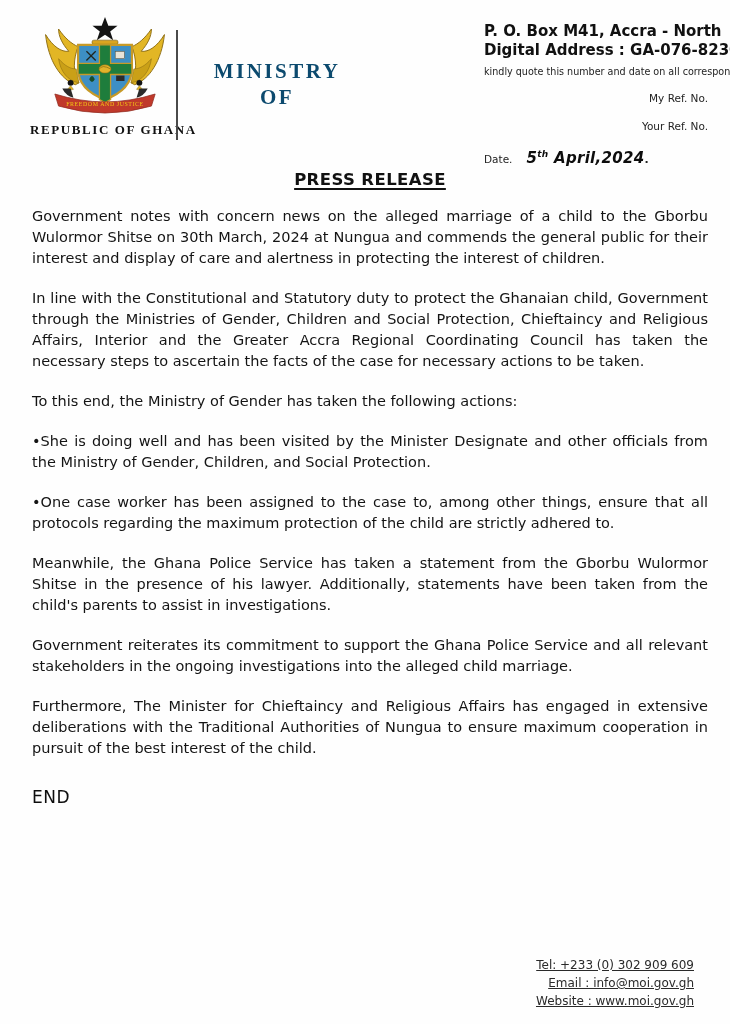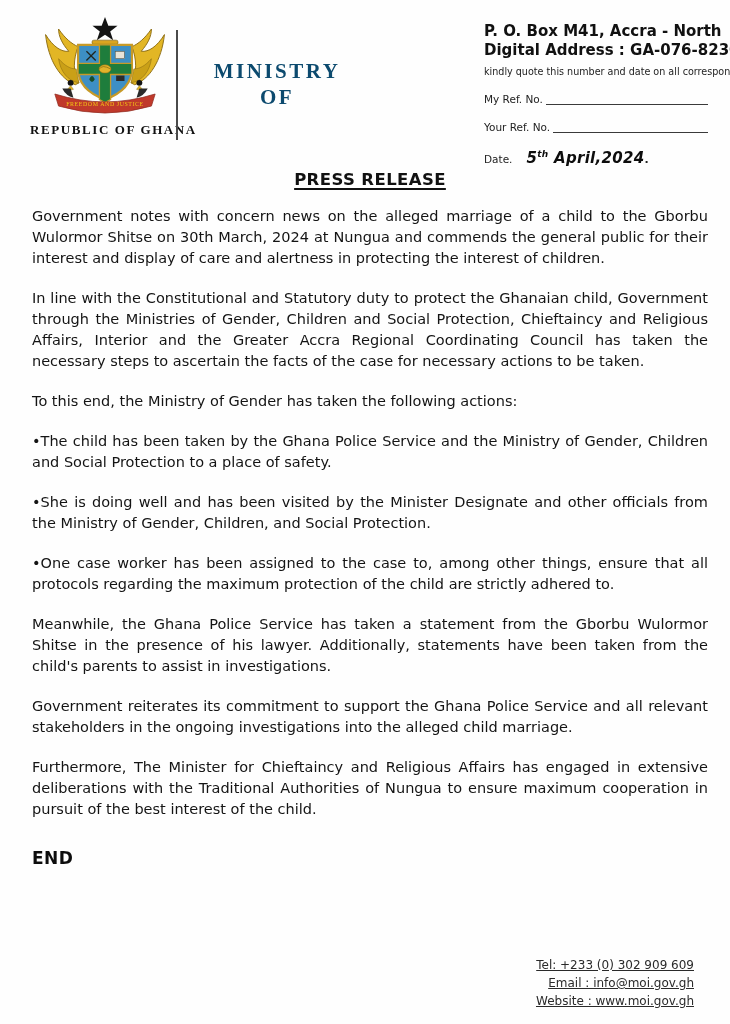--- a/index.html
+++ b/index.html
@@ -17,37 +17,37 @@
   .header-divider{position:absolute;left:176px;top:30px;width:2px;height:110px;background:#4a4a4a;}
   .ministry{
     position:absolute;left:184px;top:58px;width:186px;text-align:center;
     font-family:"Liberation Serif","DejaVu Serif",serif;color:#0c4a6e;font-weight:600;
   }
   .ministry .m-line{font-size:21px;letter-spacing:2.5px;line-height:26px;white-space:nowrap;}
   .ministry .m-line.big{font-size:23px;letter-spacing:1.5px;}
   .addr{position:absolute;left:484px;top:22px;width:224px;font-size:15px;}
   .addr .bold-line{font-weight:700;font-size:15px;line-height:19px;white-space:nowrap;color:#111;}
   .addr .note{font-size:9.6px;color:#222;margin-top:6px;white-space:nowrap;}
-  .ref-line{display:flex;align-items:flex-end;margin-top:15px;font-size:10.5px;color:#222;}
+  .ref-line{display:flex;align-items:flex-end;margin-top:15px;font-size:10.5px;color:#222;flex-direction:column;}
   .ref-line .rule{flex:1;border-bottom:1.3px solid #3a3a3a;margin-left:3px;height:12px;}
   .date-line{margin-top:16px;font-size:10.5px;color:#222;display:flex;align-items:baseline;}
   .date-value{font-weight:700;font-style:italic;font-size:15px;margin-left:14px;color:#0d0d0d;letter-spacing:0.3px;}
   .date-value sup{font-size:9px;}
   .date-end-dot{font-size:11px;font-weight:700;}
   
   .doc-title{
     position:absolute;left:32px;top:170px;width:676px;text-align:center;
     font-weight:700;font-size:16.5px;letter-spacing:0.4px;color:#111;
     text-decoration:underline;text-decoration-thickness:2px;text-underline-offset:3px;
   }
   .body-col{position:absolute;left:32px;top:206px;width:676px;}
   .body-col p{
     margin:0 0 19px 0;font-size:14.5px;line-height:21px;text-align:justify;color:#141414;
   }
-  .end-label{font-weight:700;font-size:17px;letter-spacing:0.5px;margin-top:28px;color:#0d0d0d;}
+  .end-label{font-weight:400;font-size:17px;letter-spacing:0.5px;margin-top:28px;color:#0d0d0d;}
   
   .footer{
     position:absolute;right:36px;top:956px;text-align:right;
     font-size:12px;line-height:18px;color:#2a2a2a;text-decoration:underline;
   }
 </style>
 </head>
 <body>
 
 <div class="page">
@@ -119,21 +119,20 @@
       <span class="date-end-dot">.</span>
     </div>
   </div>
 
   <div class="doc-title">PRESS RELEASE</div>
 
   <div class="body-col">
     <p>Government notes with concern news on the alleged marriage of a child to the Gborbu Wulormor Shitse on 30th March, 2024 at Nungua and commends the general public for their interest and display of care and alertness in protecting the interest of children.</p>
     <p>In line with the Constitutional and Statutory duty to protect the Ghanaian child, Government through the Ministries of Gender, Children and Social Protection, Chieftaincy and Religious Affairs, Interior and the Greater Accra Regional Coordinating Council has taken the necessary steps to ascertain the facts of the case for necessary actions to be taken.</p>
     <p>To this end, the Ministry of Gender has taken the following actions:</p>
-    <p>•The child has been taken by the Ghana Police Service and the Ministry of Gender, Children and Social Protection to a place of safety.</p>
     <p>•She is doing well and has been visited by the Minister Designate and other officials from the Ministry of Gender, Children, and Social Protection.</p>
     <p>•One case worker has been assigned to the case to, among other things, ensure that all protocols regarding the maximum protection of the child are strictly adhered to.</p>
     <p>Meanwhile, the Ghana Police Service has taken a statement from the Gborbu Wulormor Shitse in the presence of his lawyer. Additionally, statements have been taken from the child's parents to assist in investigations.</p>
     <p>Government reiterates its commitment to support the Ghana Police Service and all relevant stakeholders in the ongoing investigations into the alleged child marriage.</p>
     <p>Furthermore, The Minister for Chieftaincy and Religious Affairs has engaged in extensive deliberations with the Traditional Authorities of Nungua to ensure maximum cooperation in pursuit of the best interest of the child.</p>
     <div class="end-label">END</div>
   </div>
 
   <div class="footer">
     <div>Tel: +233 (0) 302 909 609</div>

